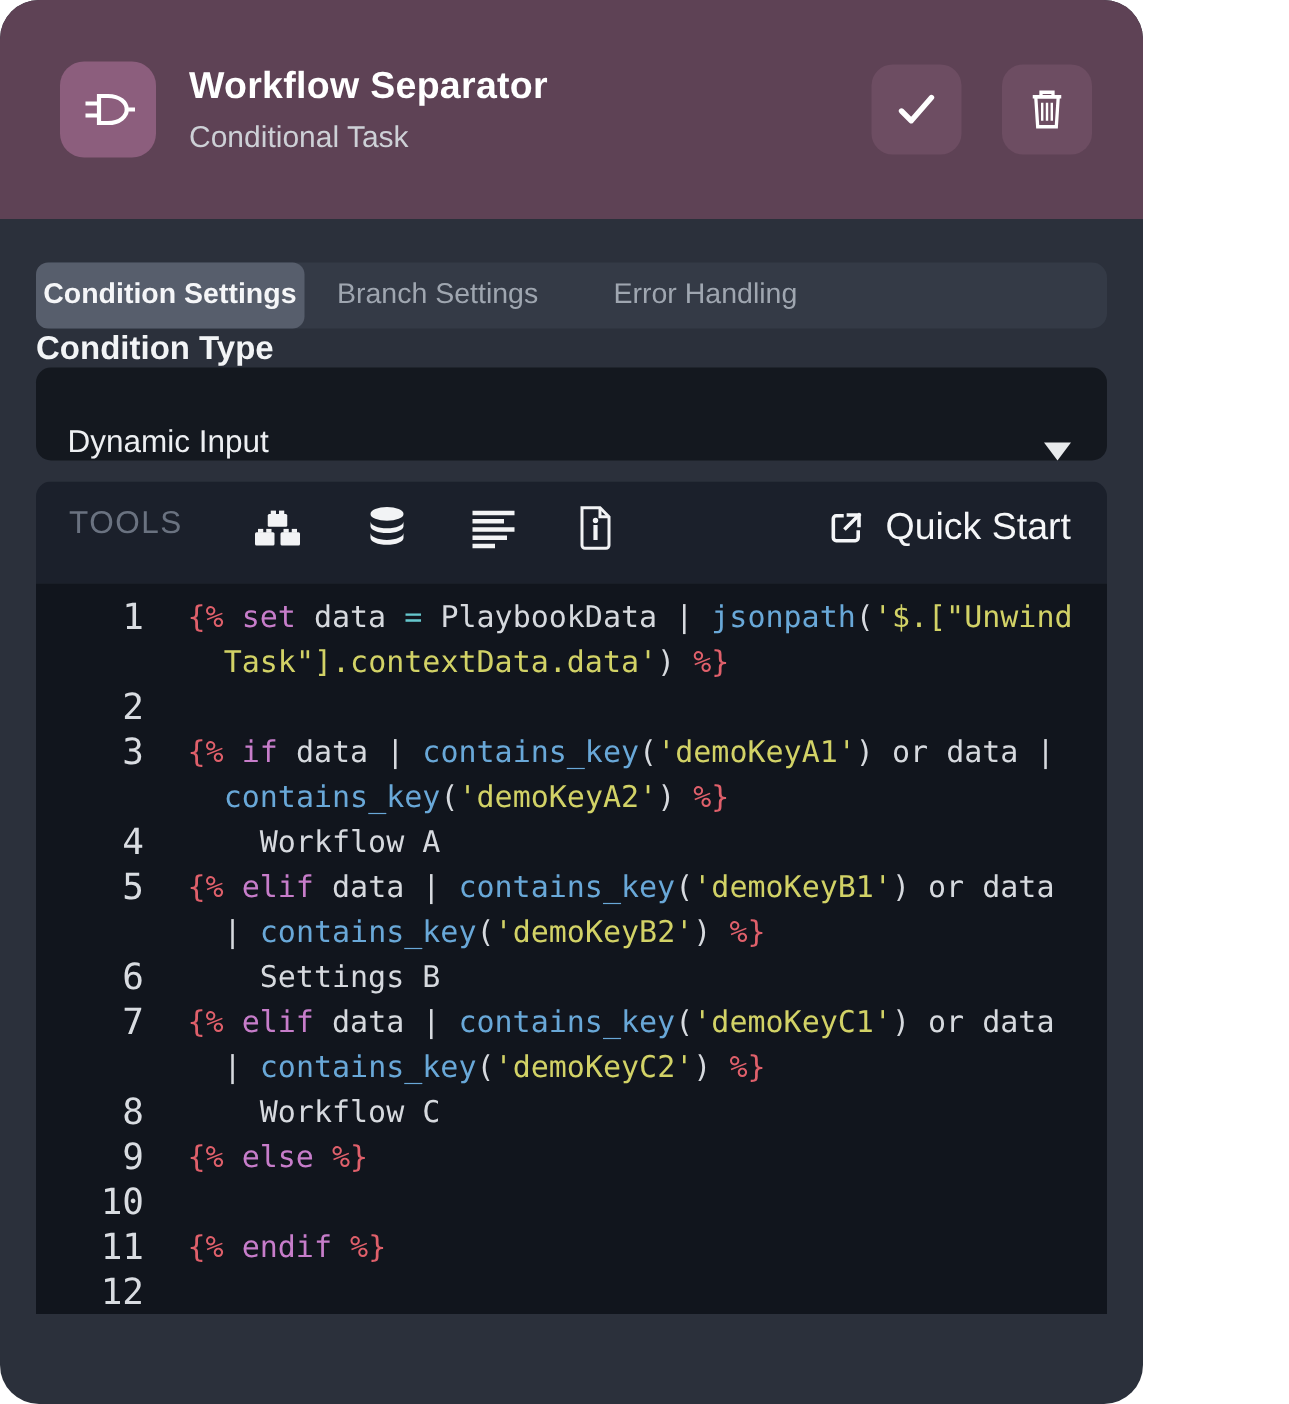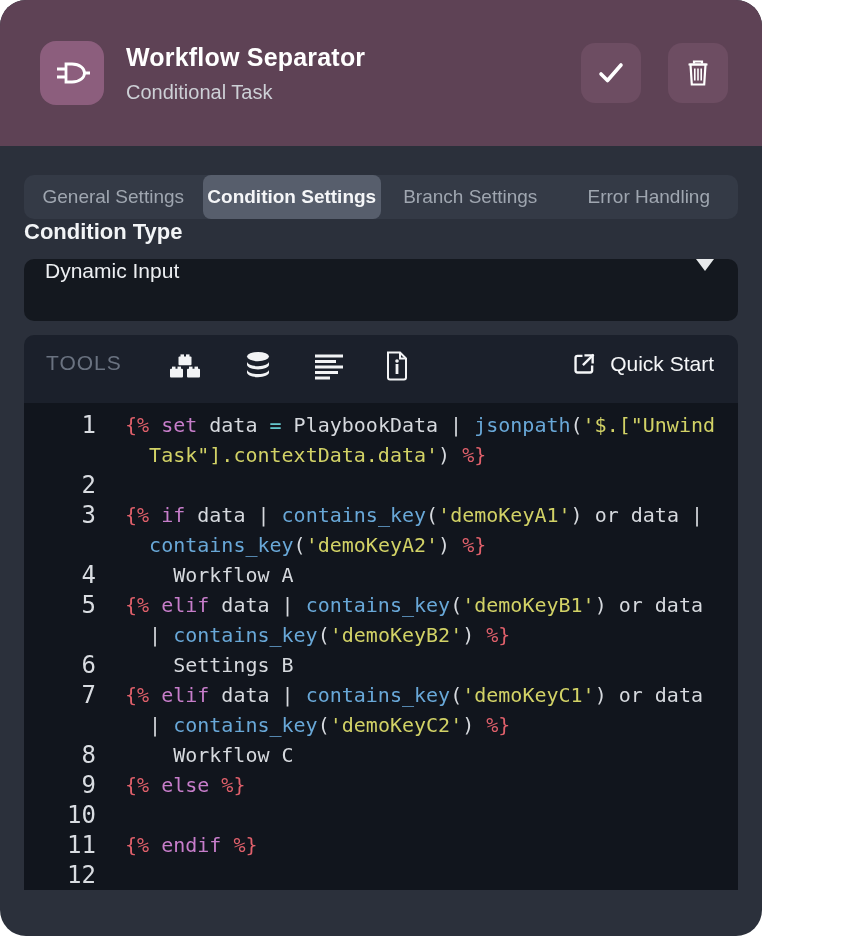--- a/index.html
+++ b/index.html
@@ -27,31 +27,31 @@
   
   .bdy{padding:0 24px;}
 
   
   .tabs{margin-top:29px;height:44px;background:var(--tabbar-bg);border-radius:10px;display:grid;grid-template-columns:repeat(4,1fr);}
   .tab{display:flex;align-items:center;justify-content:center;font-size:19px;color:var(--tab-text);border-radius:8px;cursor:pointer;white-space:nowrap;}
   .tab.active{background:var(--tab-active-bg);color:var(--tab-active-text);font-weight:600;}
 
   
   .sec-label{color:#f2f4f6;font-size:22px;font-weight:700;}
-  .select{margin-top:14px;height:62px;background:var(--field-bg);border-radius:10px;display:flex;align-items:flex-start;padding:0 24px 0 21px;cursor:pointer;}
+  .select{height:62px;background:var(--field-bg);border-radius:10px;display:flex;align-items:flex-end;padding:0 24px 0 21px;cursor:pointer;}
   .select-value{color:#edeff2;font-size:21px;flex:1 1 auto;}
   .caret{width:0;height:0;border-left:9px solid transparent;border-right:9px solid transparent;border-top:12px solid #e8eaec;}
 
   
   .editor{margin-top:14px;border-radius:10px 10px 0 0;overflow:hidden;}
   .toolbar{height:68px;background:var(--toolbar-bg);display:flex;align-items:flex-start;padding:16px 24px 0 22px;}
   .toolbar-title{color:var(--toolbar-text);font-size:21px;letter-spacing:1px;}
   .tool-icons{display:flex;align-items:center;gap:40px;margin-left:46px;}
   .tool-btn{background:none;border:none;cursor:pointer;display:flex;align-items:center;justify-content:center;padding:0;color:#f2f3f5;}
-  .quickstart{margin-left:auto;background:none;border:none;cursor:pointer;display:flex;align-items:center;gap:13px;color:#f5f6f8;font-size:21px;font-family:inherit;}
+  .quickstart{margin-left:auto;background:none;border:none;cursor:pointer;display:flex;align-items:center;gap:13px;color:#f5f6f8;font-size:25px;font-family:inherit;}
 
   .code{background:var(--code-bg);padding-top:7px;min-height:472px;}
   .code,.code *{font-family:"DejaVu Sans Mono","Liberation Mono",monospace;}
   .code-line{display:flex;}
   .line-no{flex:0 0 72px;text-align:right;color:var(--line-no);font-size:24px;line-height:30px;user-select:none;}
   .line-body{padding-left:29px;min-width:0;}
   .code-row{font-size:20px;line-height:30px;white-space:pre;color:var(--syn-txt);min-height:30px;}
   .t-delim{color:var(--syn-delim);} .t-kw{color:var(--syn-kw);} .t-op{color:var(--syn-op);}
   .t-fn{color:var(--syn-fn);} .t-str{color:var(--syn-str);} .t-txt{color:var(--syn-txt);}
 
@@ -96,23 +96,20 @@
               <path d="M16.2 9.5 V21.5" stroke-width="1.6"></path>
   </svg>
 </span>
       </button>
     </div>
   </div>
 
   <div class="bdy">
 
     <div class="tabs" id="tabs">
-        <div class="tab">
-          <span>General Settings</span>
-        </div>
         <div class="tab active">
           <span>Condition Settings</span>
         </div>
         <div class="tab">
           <span>Branch Settings</span>
         </div>
         <div class="tab">
           <span>Error Handling</span>
         </div>
       </div>

